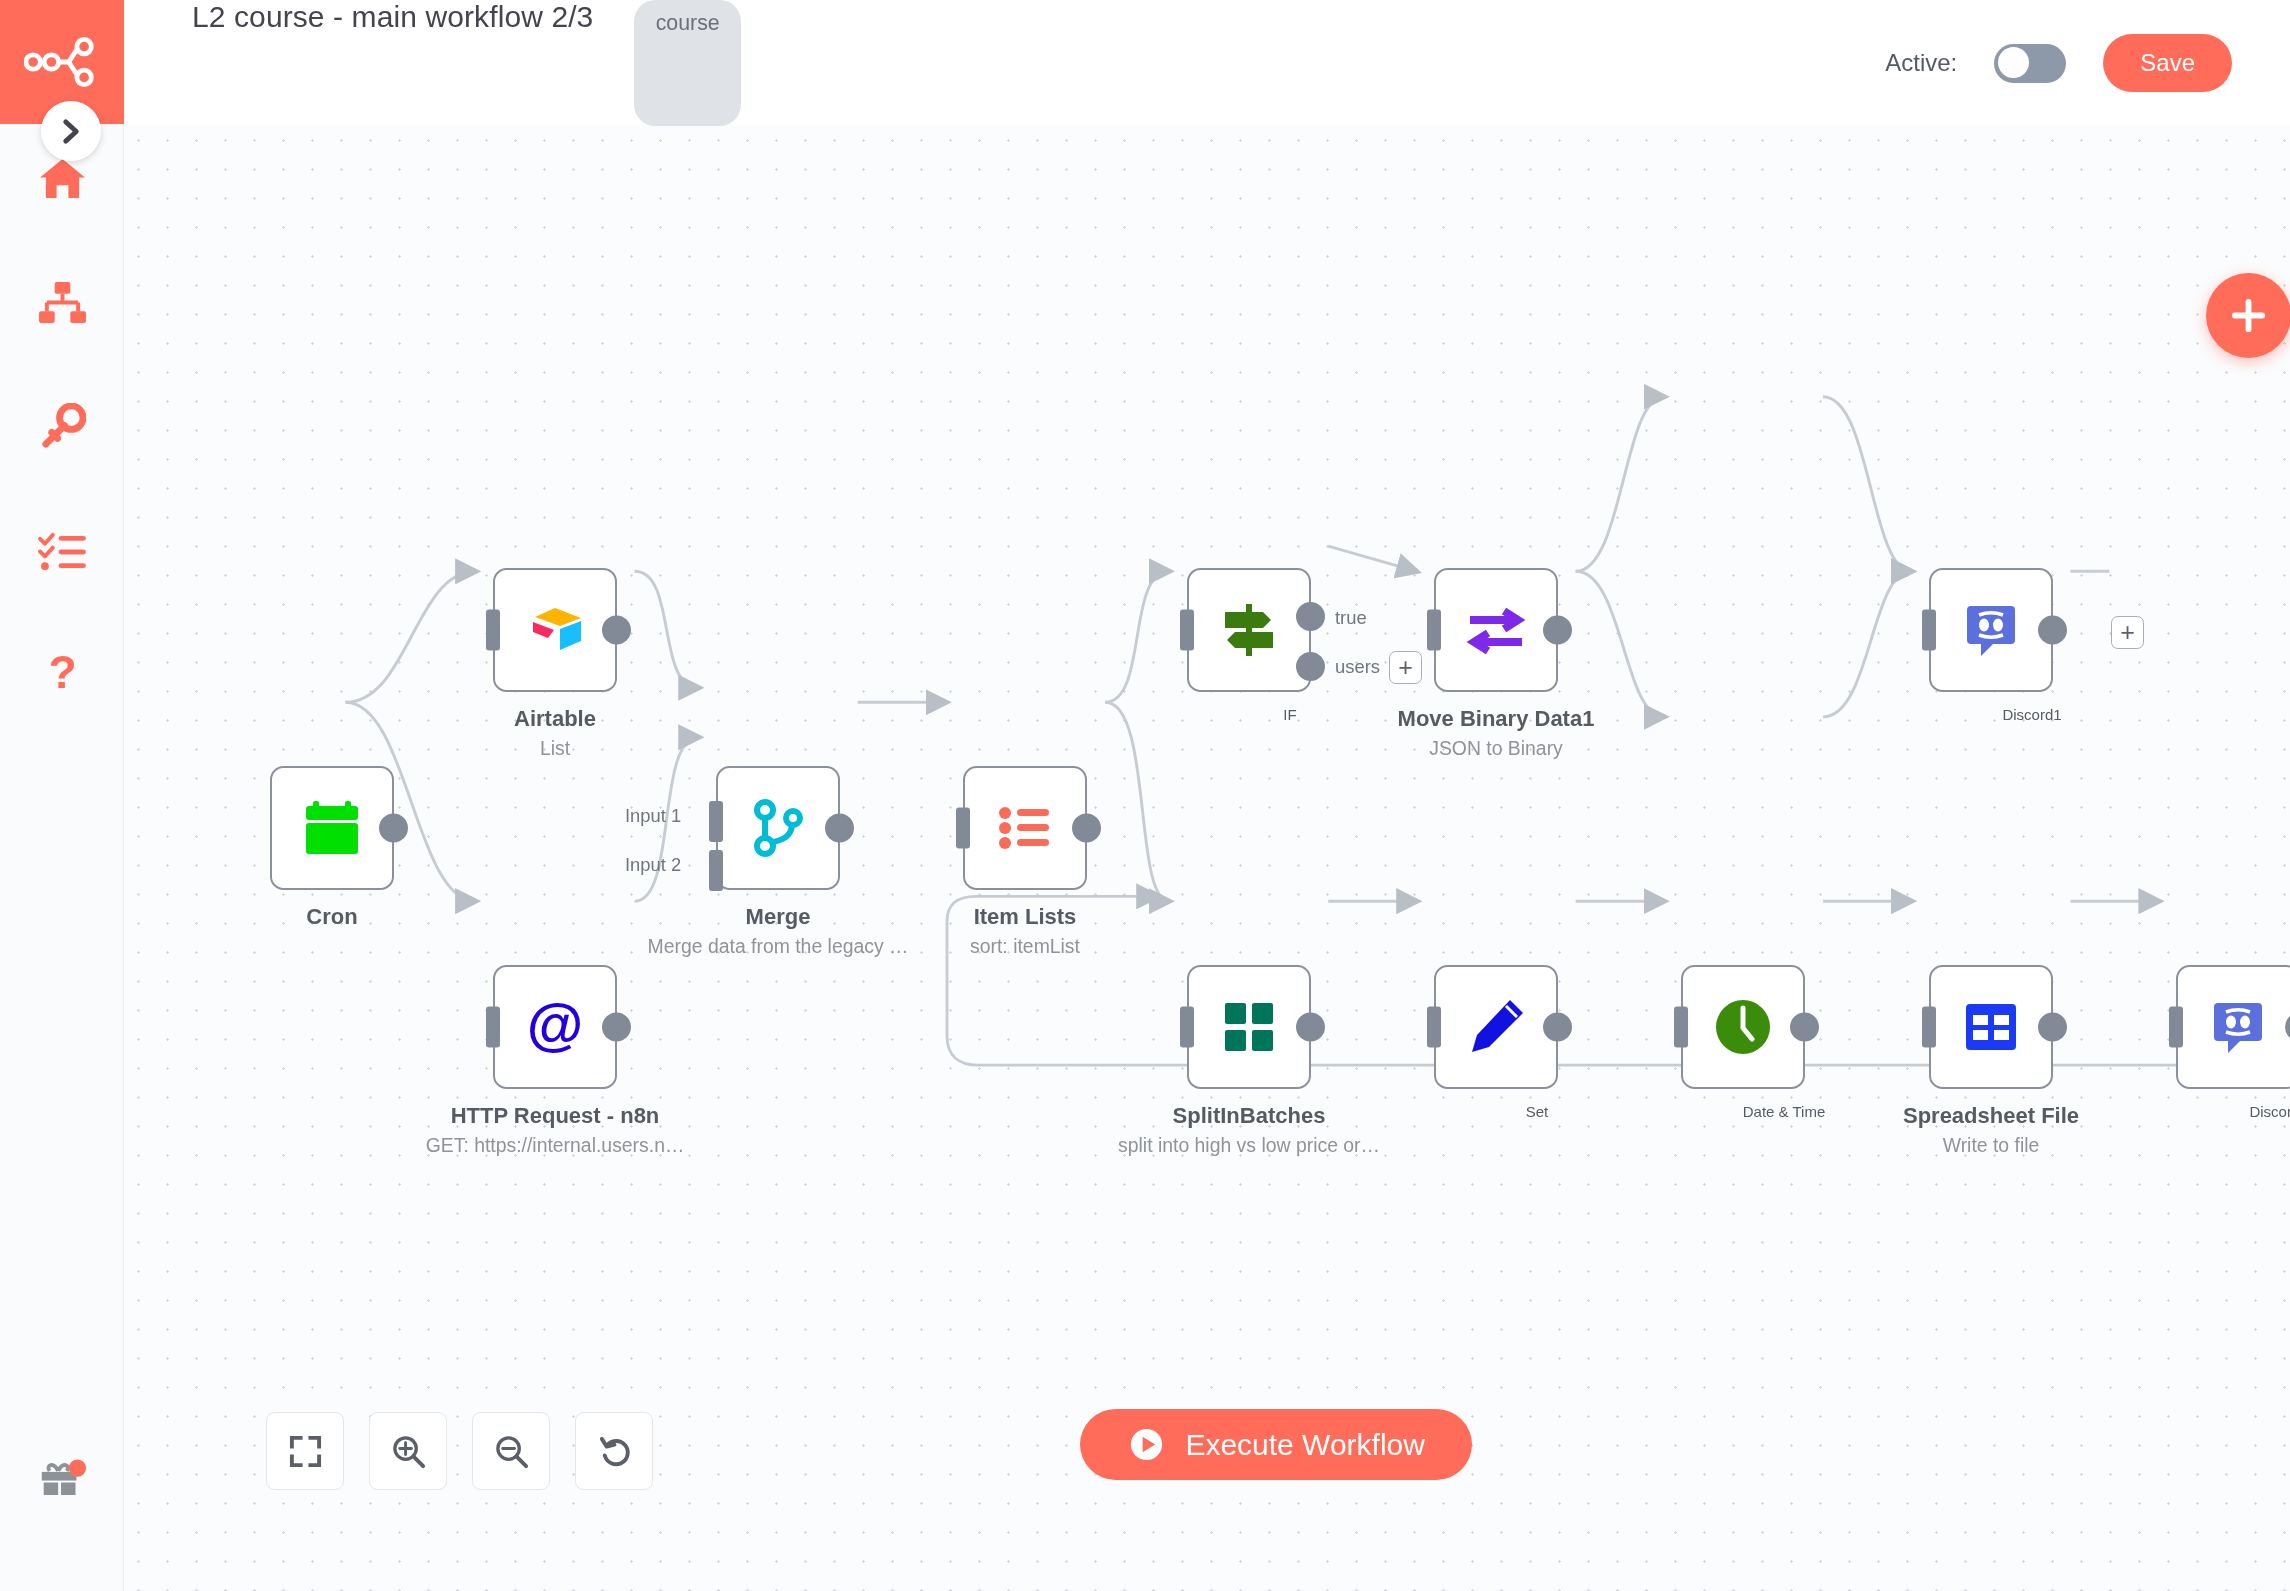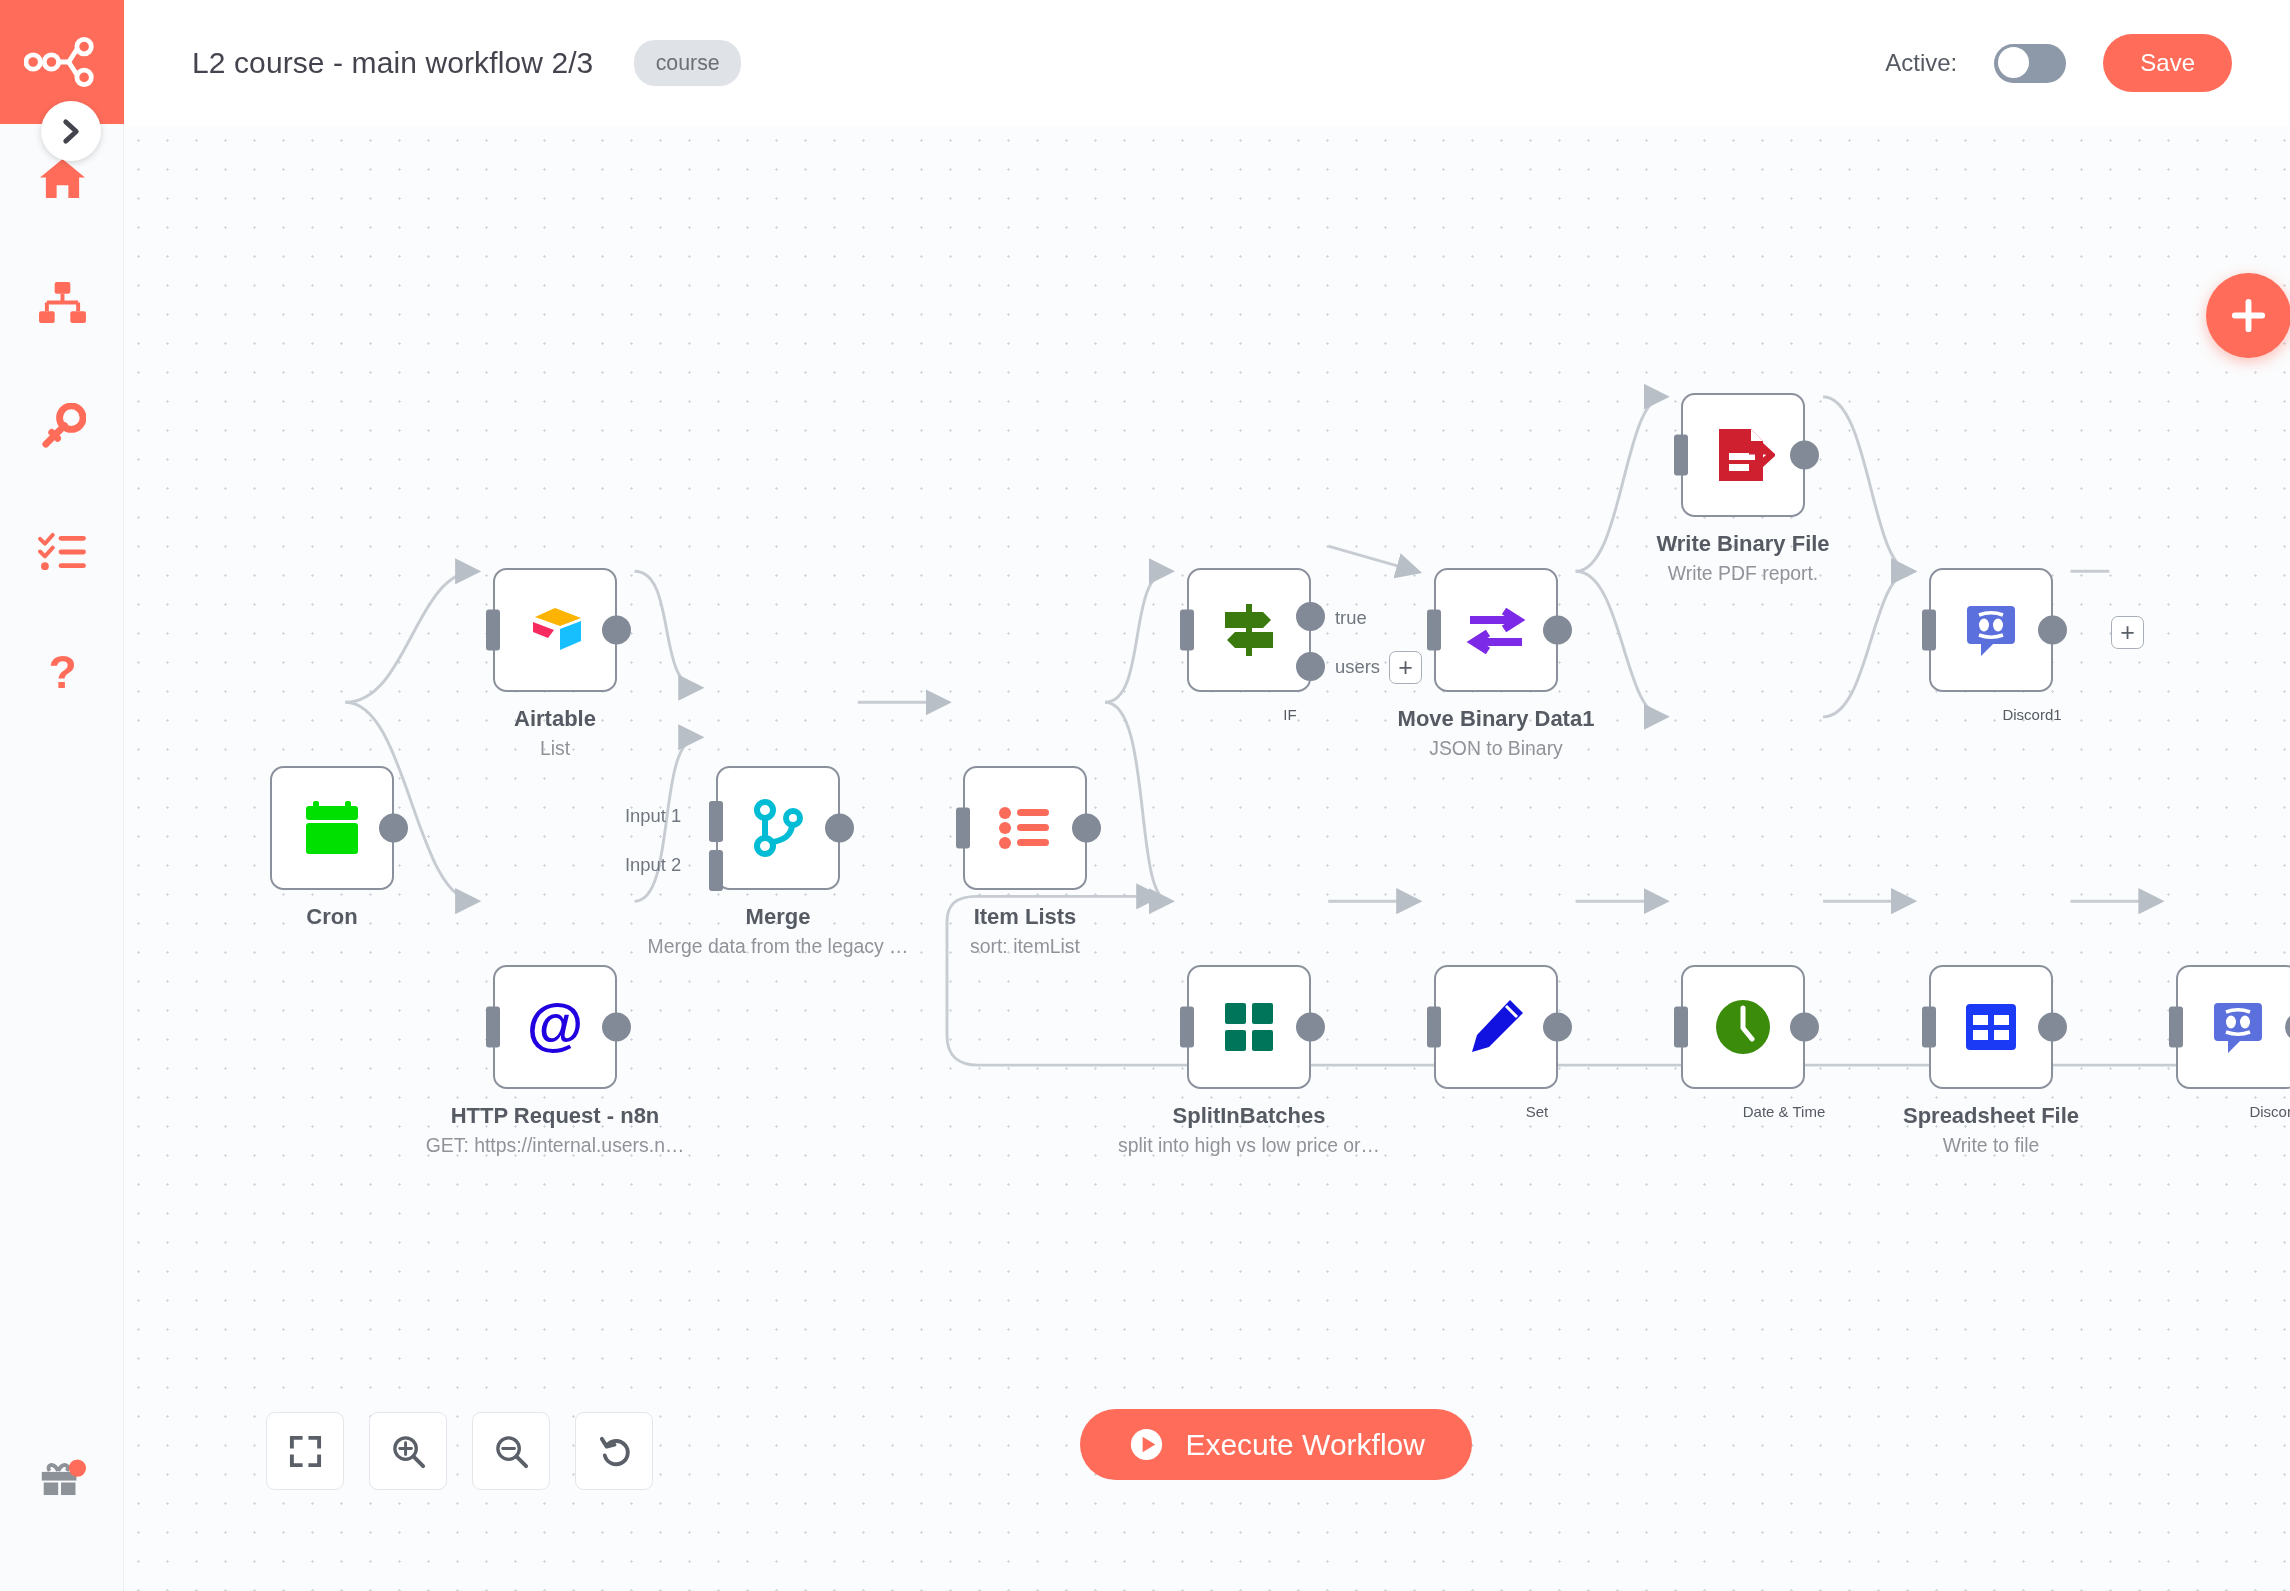--- a/index.html
+++ b/index.html
@@ -31,21 +31,21 @@
     display: flex; align-items: center; justify-content: center;
   }
   .sb-gift {
     position: absolute; left: 0; top: 1436px; width: 124px; height: 93px;
     display: flex; align-items: center; justify-content: center;
   }
 
   
   .header {
     position: absolute; left: 124px; top: 0; width: 2166px; height: 126px;
-    background: #ffffff; display: flex; align-items: center; z-index: 30;
+    background: #ffffff; display: flex; z-index: 30;
   }
   .wf-title {
     margin-left: 68px; font-size: 30px; color: #44444e;
     font-weight: 400; letter-spacing: 0.1px; white-space: nowrap;
   }
   .wf-tag {
     margin-left: 41px; background: #dfe2e7; color: #6b6f76;
     font-size: 21.3px; padding: 10.7px 21.3px; border-radius: 21.3px; white-space: nowrap;
   }
   .header-right {
@@ -363,33 +363,20 @@
       <div class="port-in"></div>
       <div class="port-out"></div>
       <svg class="node-icon" viewBox="0 0 64 64">
         <path d="M6 22 H48 M40 13 L54 22 L40 31" stroke="#7d2ae8" stroke-width="8" fill="none" stroke-linejoin="miter"></path>
         <path d="M58 44 H16 M24 35 L10 44 L24 53" stroke="#7d2ae8" stroke-width="8" fill="none" stroke-linejoin="miter"></path>
       </svg>
       <div class="node-label">Move Binary Data1</div>
       <div class="node-sub">JSON to Binary</div>
     </div>
 
-    <div class="node" style="left:1557px; top:267px">
-      <div class="port-in"></div>
-      <div class="port-out"></div>
-      <svg class="node-icon" viewBox="0 0 64 64">
-        <path d="M8 6 H40 L52 18 V58 H8 Z" fill="#cf2030"></path>
-        <path d="M40 6 L52 18 H40 Z" fill="#fff"></path>
-        <rect x="18" y="30" width="26" height="7" fill="#fff"></rect>
-        <rect x="18" y="41" width="20" height="7" fill="#fff"></rect>
-        <path d="M38 28 H56 M48 21 L60 32 L48 43" stroke="#cf2030" stroke-width="7" fill="none"></path>
-      </svg>
-      <div class="node-label">Write Binary File</div>
-      <div class="node-sub">Write PDF report.</div>
-    </div>
 
 
     <div class="node" style="left:1805px; top:442px">
       <div class="port-in"></div>
       <div class="port-out"></div>
       <div class="plus-box" style="left:180px; top:46px"></div>
       <svg class="node-icon" viewBox="0 0 64 64">
         <path d="M12 8 H52 A4 4 0 0 1 56 12 V42 A4 4 0 0 1 52 46 H34 L22 58 V46 H12 A4 4 0 0 1 8 42 V12 A4 4 0 0 1 12 8 Z" fill="#5b6fdd"></path>
         <ellipse cx="25" cy="27" rx="5" ry="6.5" fill="#fff"></ellipse>
         <ellipse cx="39" cy="27" rx="5" ry="6.5" fill="#fff"></ellipse>

